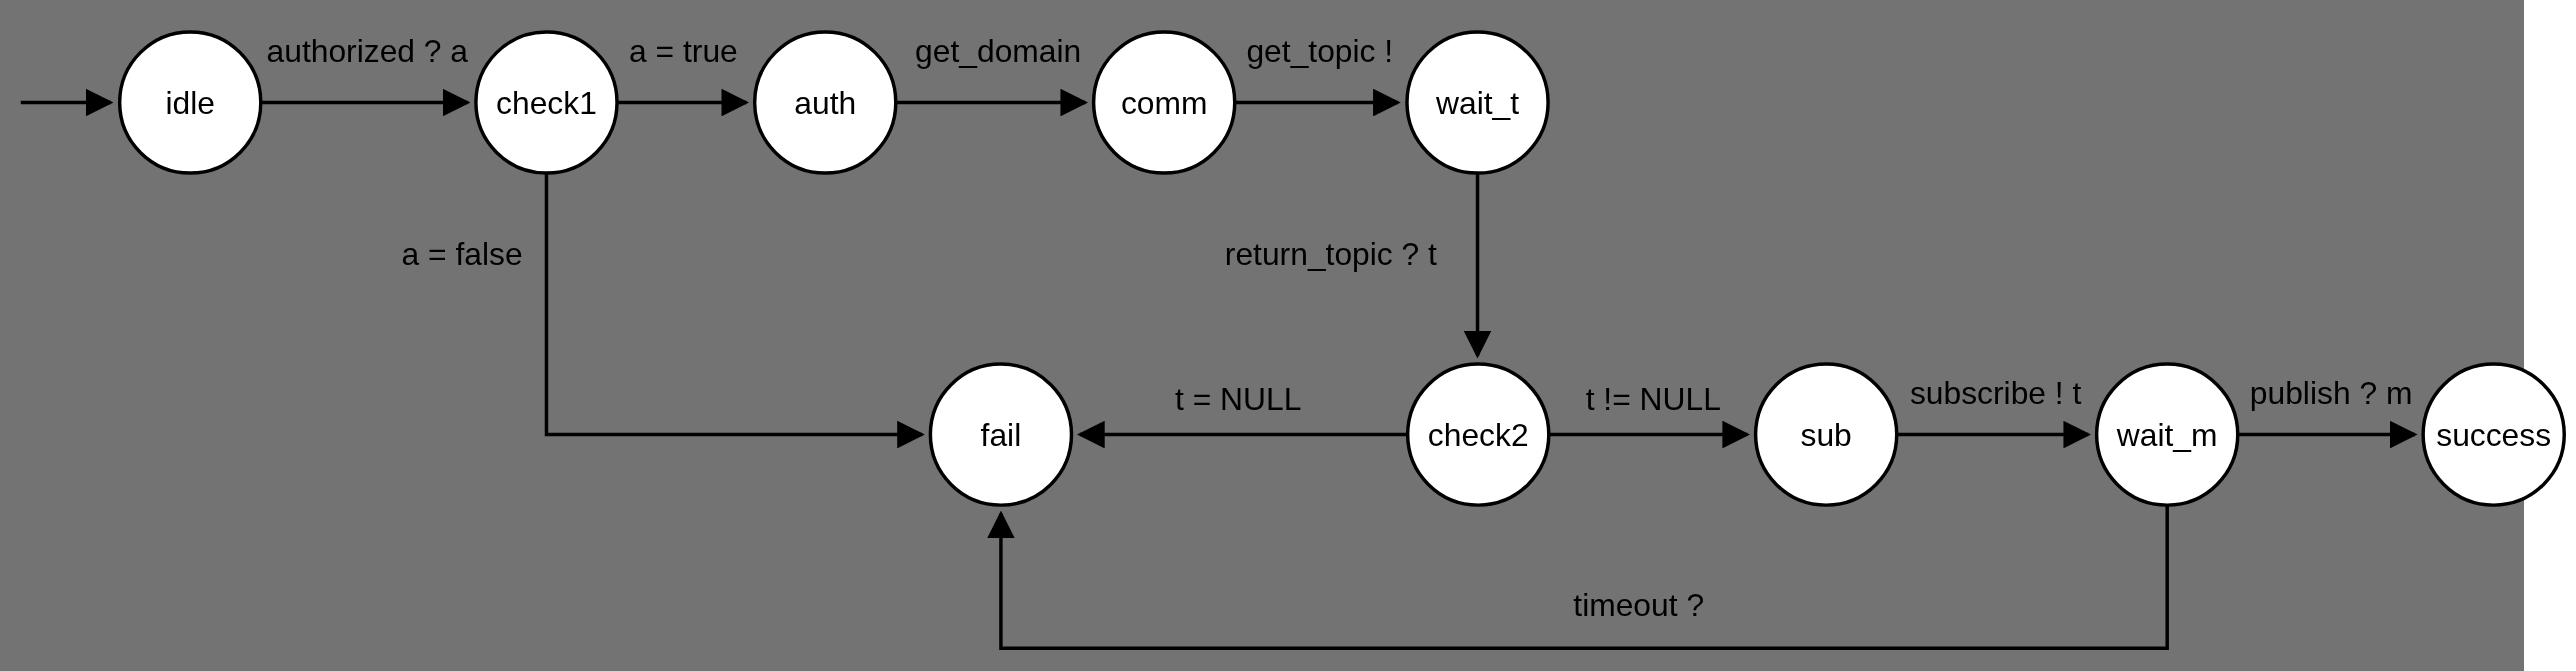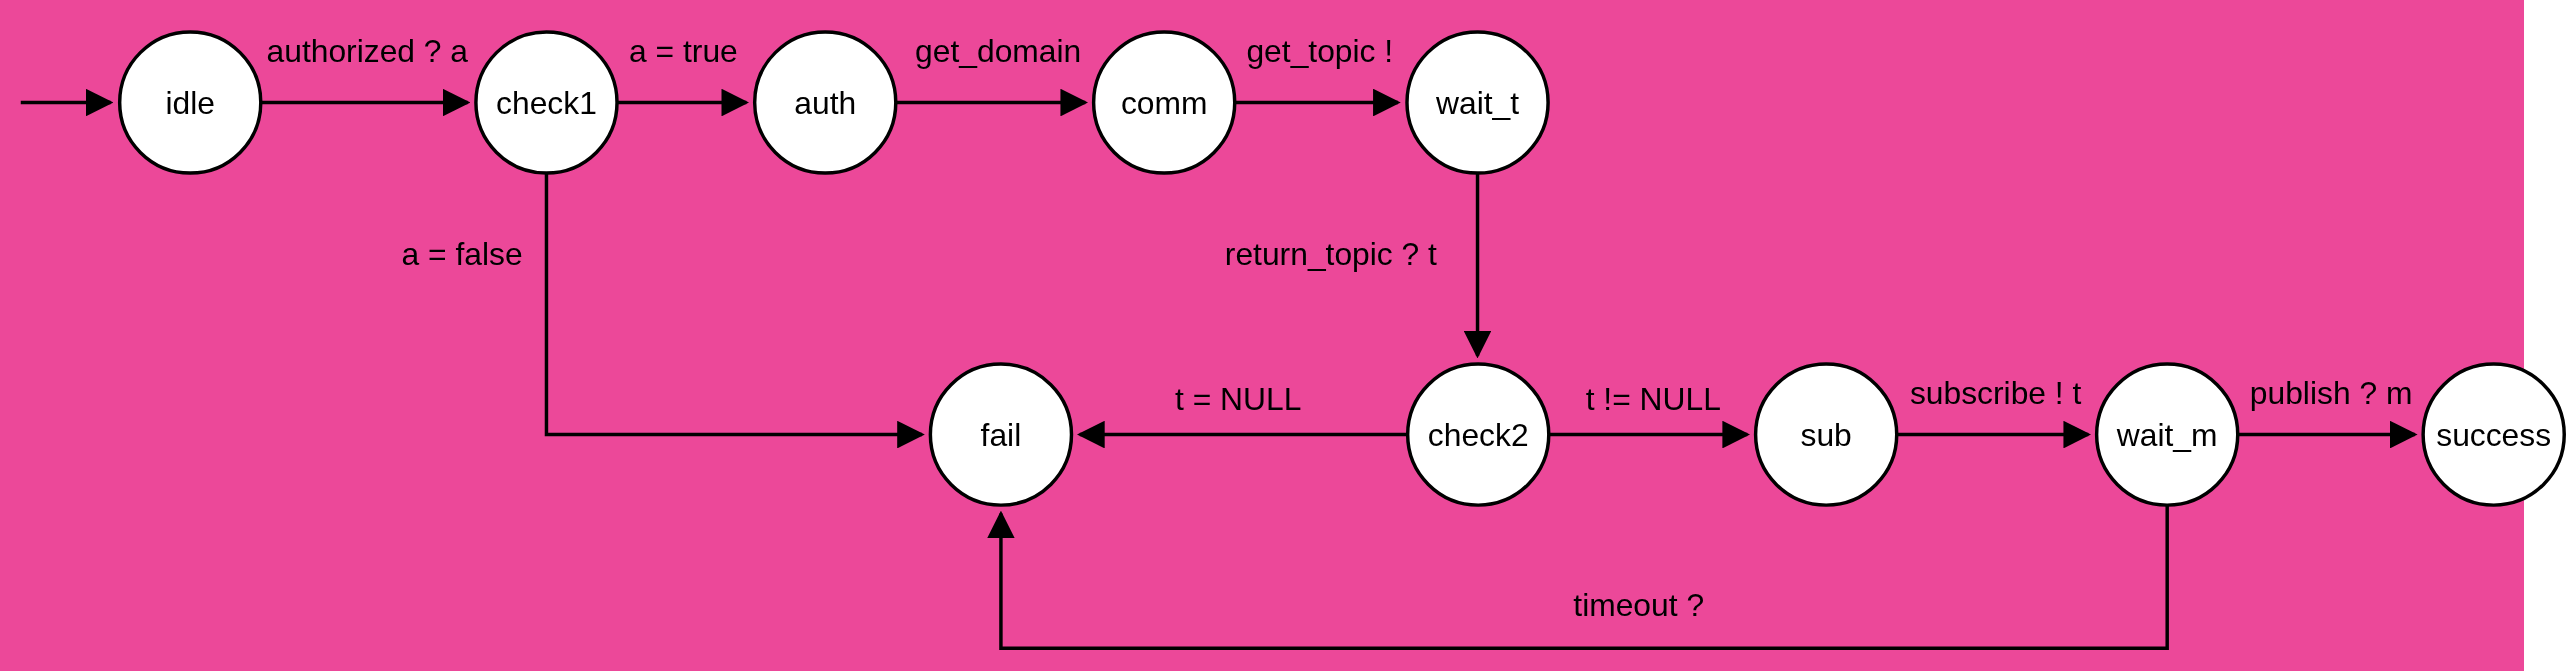--- a/index.html
+++ b/index.html
@@ -3,21 +3,21 @@
 <meta charset="utf-8">
 <style>
   html, body {
     margin: 0;
     padding: 0;
     background: #ffffff;
   }
   .canvas {
     width: 2524px;
     height: 672px;
-    background: #ec4899;
+    background: #737373;
     position: relative;
   }
   svg {
     display: block;
   }
   .state-circle {
     fill: #ffffff;
     stroke: #000000;
     stroke-width: 5;
   }

